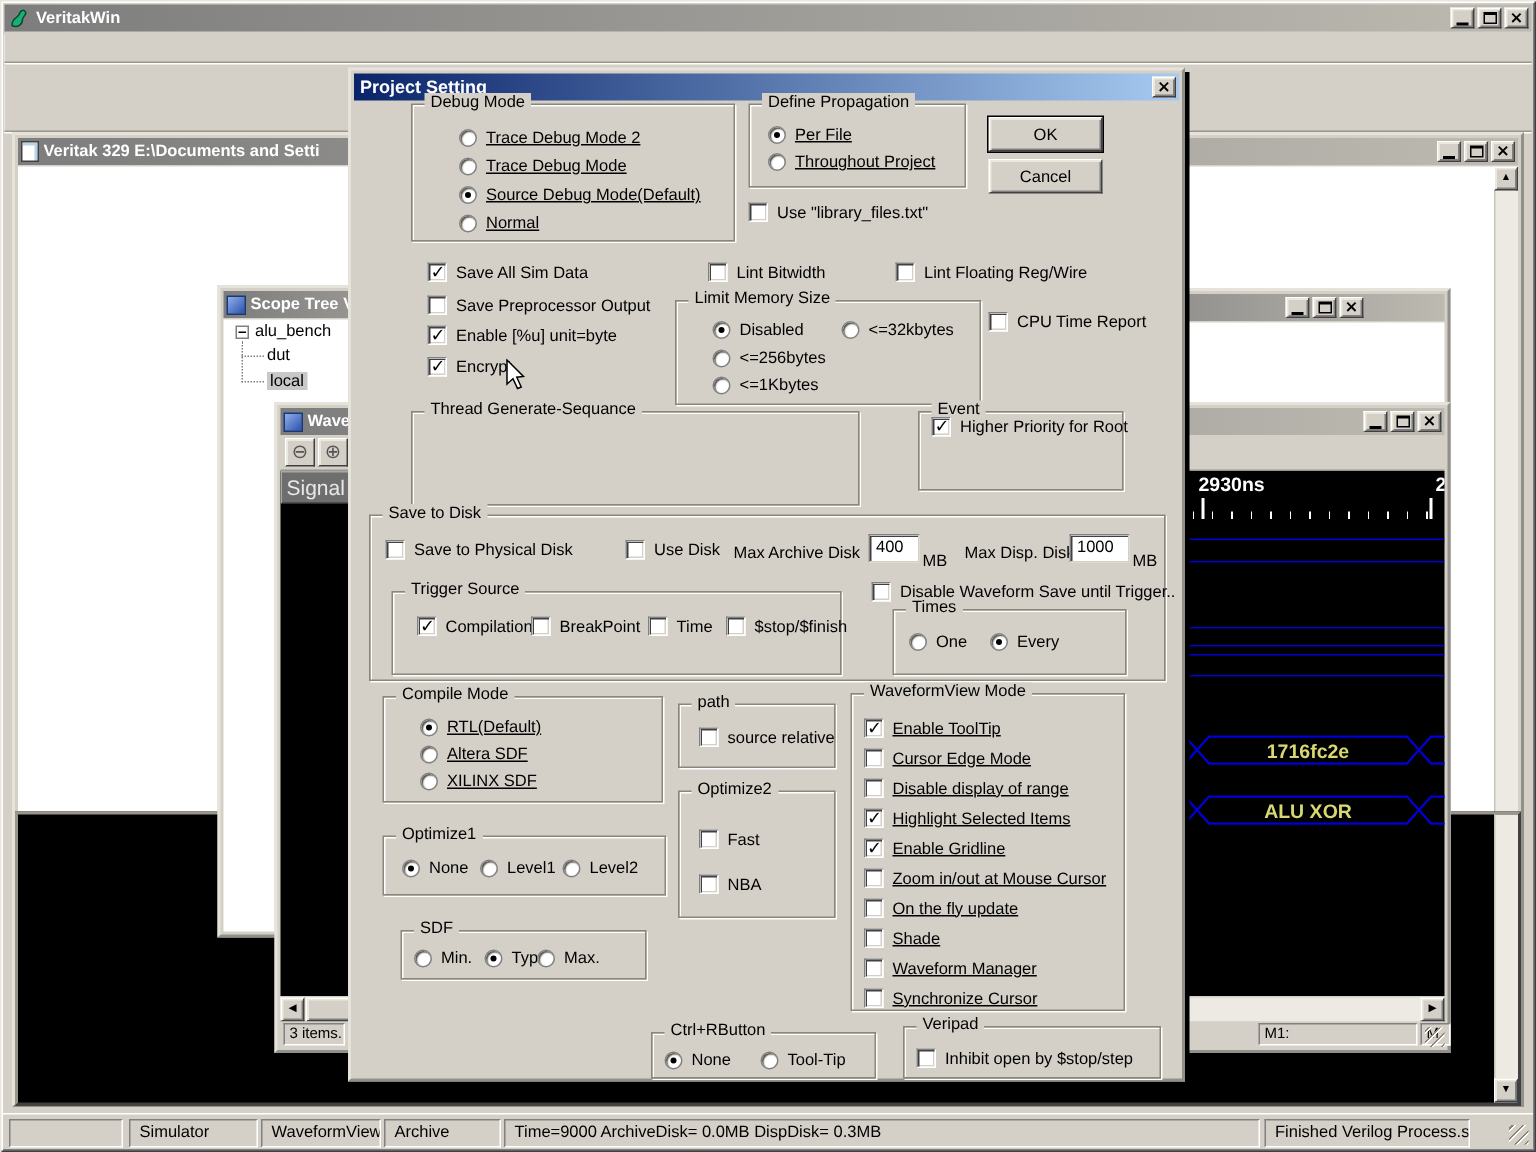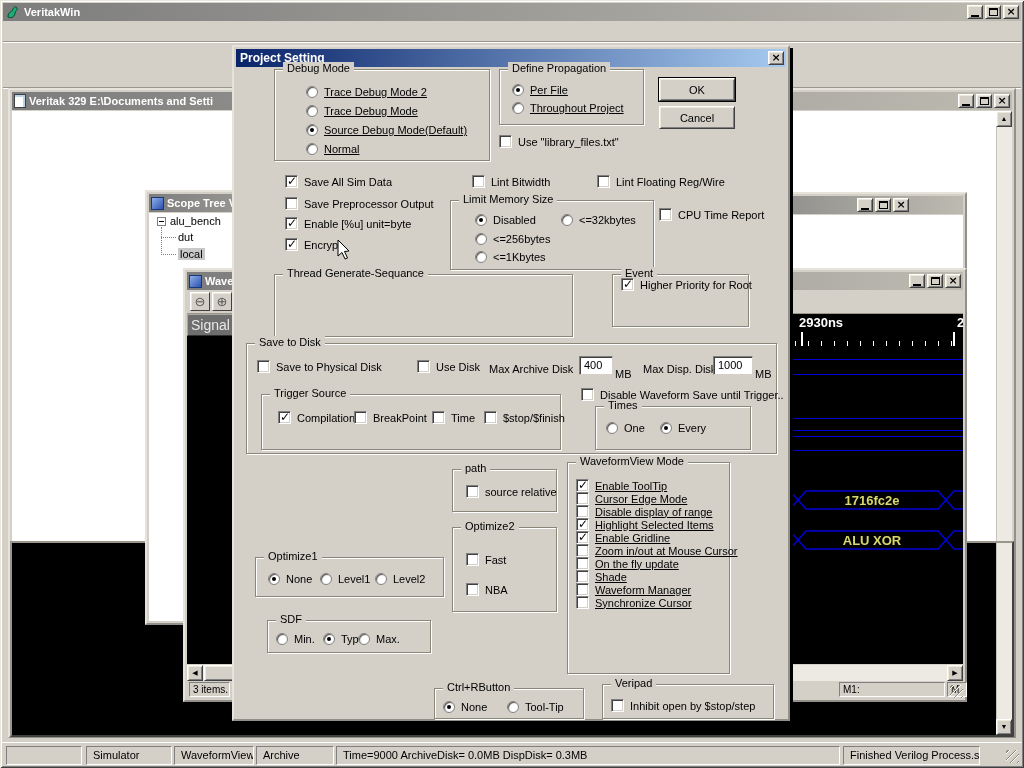--- a/index.html
+++ b/index.html
@@ -104,21 +104,21 @@
        box-shadow:inset 1px 1px 0 #ece9d8, inset -1px -1px 0 #808080;font-size:11px;}
   .btn-def{outline:1px solid #000;}
   .tin{position:absolute;background:#fff;border:1px solid;border-color:#808080 #d4d0c8 #d4d0c8 #808080;
        box-shadow:inset 1px 1px 0 #404040;font-size:11px;padding:2px 4px;overflow:hidden;}
   .flab{position:absolute;font-size:11px;white-space:nowrap;}
   .list{display:flex;flex-direction:column;text-decoration:underline;}
   #g-debug .list{padding:16px 0 0 31px;gap:7px;}
   #g-defprop .list{padding:14px 0 0 12px;gap:6px;}
   #g-thread .list{padding:20px 0 0 10px;gap:9px;}
   #g-compile .list{padding:14px 0 0 24px;gap:6px;}
-  #g-wv .list{padding:16px 0 0 8px;}
+  #g-wv .list{padding:16px 0 0 8px;gap:7px;}
   #g-limit .rrow,#g-opt2 .crow{position:absolute;}
   #g-trigger .crow{position:absolute;top:16px;}
   #g-trigger .crow:nth-child(1){left:16px}#g-trigger .crow:nth-child(2){left:92px}
   #g-trigger .crow:nth-child(3){left:170px}#g-trigger .crow:nth-child(4){left:222px}
   #g-times .rrow{position:absolute;top:15px;}
   #g-times .rrow:nth-child(1){left:10px}#g-times .rrow:nth-child(2){left:64px}
   #g-opt1 .rrow{position:absolute;top:15px;}
   #g-opt1 .rrow:nth-child(1){left:12px}#g-opt1 .rrow:nth-child(2){left:64px}#g-opt1 .rrow:nth-child(3){left:119px}
   #g-sdf .rrow{position:absolute;top:12px;}
   #g-sdf .rrow:nth-child(1){left:8px}#g-sdf .rrow:nth-child(2){left:55px}#g-sdf .rrow:nth-child(3){left:90px}
@@ -529,30 +529,47 @@
               <span>One</span>
             </label>
             <label class="rrow on">
               <span class="rad"></span>
               <span>Every</span>
             </label>
           </div>
       </div>
     </div>
 
+    <div class="grp" id="g-compile" style="left:21px;top:417px;width:187px;height:71px;">
+      <span class="lg">Compile Mode</span>
+      <div class="list">
+          <label class="rrow on">
+            <span class="rad"></span>
+            <span>RTL(Default)</span>
+          </label>
+          <label class="rrow">
+            <span class="rad"></span>
+            <span>Altera SDF</span>
+          </label>
+          <label class="rrow">
+            <span class="rad"></span>
+            <span>XILINX SDF</span>
+          </label>
+        </div>
+    </div>
 
     <div class="grp" id="g-path" style="left:218px;top:422px;width:105px;height:43px;">
       <span class="lg">path</span>
       <label class="crow abs" style="left:13px;top:15px;">
           <span class="cb"></span>
           <span>source relative</span>
         </label>
     </div>
 
-    <div class="grp" id="g-wv" style="left:333px;top:415px;width:163px;height:212px;">
+    <div class="grp" id="g-wv" style="left:333px;top:415px;width:183px;height:212px;">
       <span class="lg">WaveformView Mode</span>
       <div class="list">
           <label class="crow on">
             <span class="cb"></span>
             <span>Enable ToolTip</span>
           </label>
           <label class="crow">
             <span class="cb"></span>
             <span>Cursor Edge Mode</span>
           </label>

